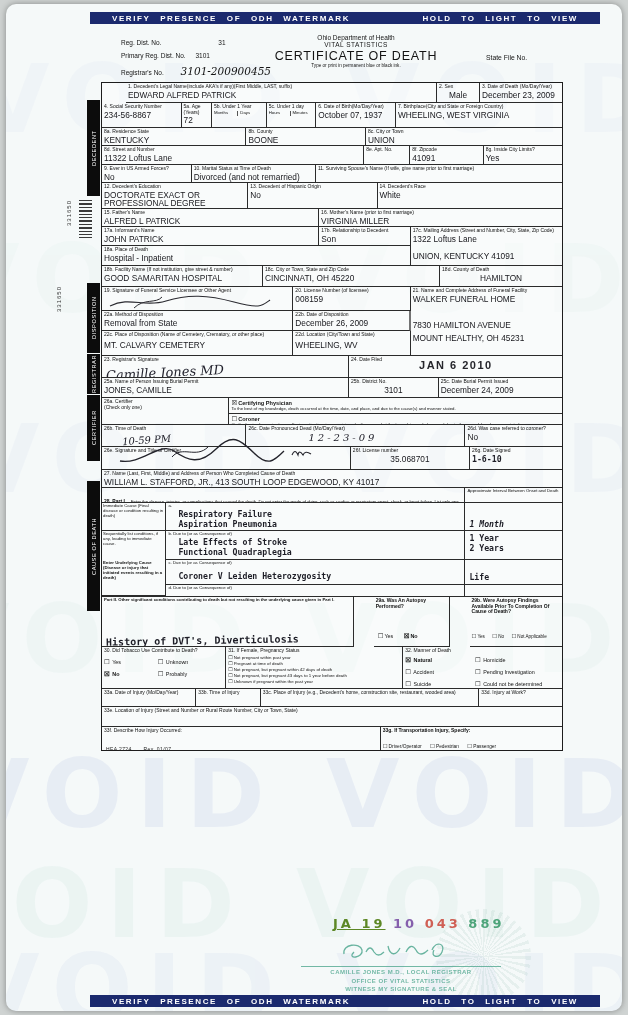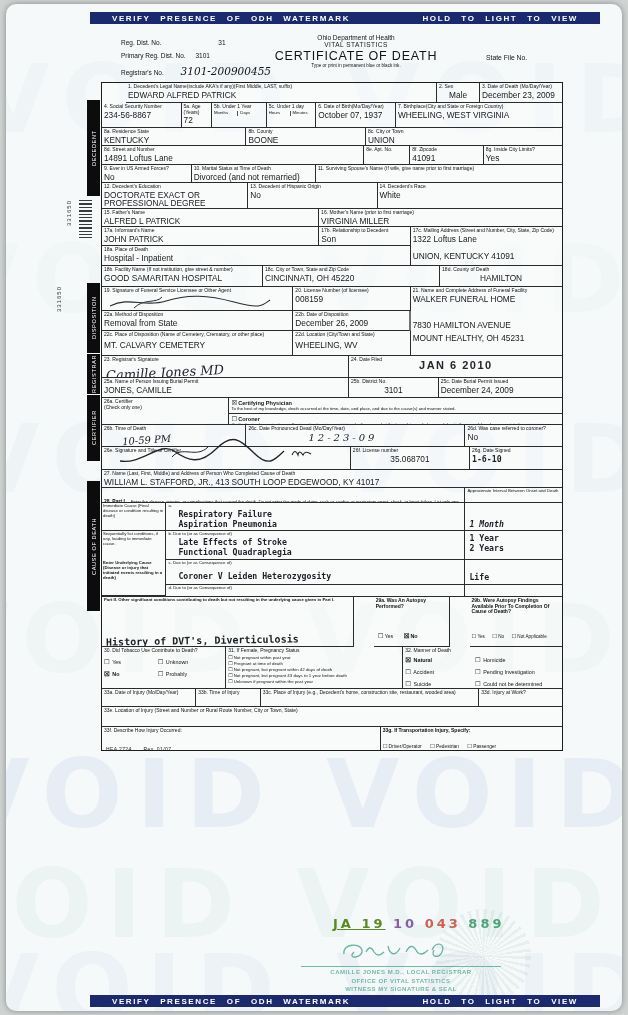--- a/index.html
+++ b/index.html
@@ -168,21 +168,21 @@
       </div>
       <div class="c last" style="width:42.6%;">
         <div class="l">8c. City or Town</div>
         <div class="v">UNION</div>
       </div>
     </div>
 
     <div class="row" style="height:19px;">
       <div class="c" style="width:57%;">
         <div class="l">8d. Street and Number</div>
-        <div class="v">14891 Loftus Lane</div>
+        <div class="v">11322 Loftus Lane</div>
       </div>
       <div class="c" style="width:10%;">
         <div class="l">8e. Apt. No.</div>
         <div class="v"></div>
       </div>
       <div class="c" style="width:16%;">
         <div class="l">8f. Zipcode</div>
         <div class="v">41091</div>
       </div>
       <div class="c last" style="width:17%;">

